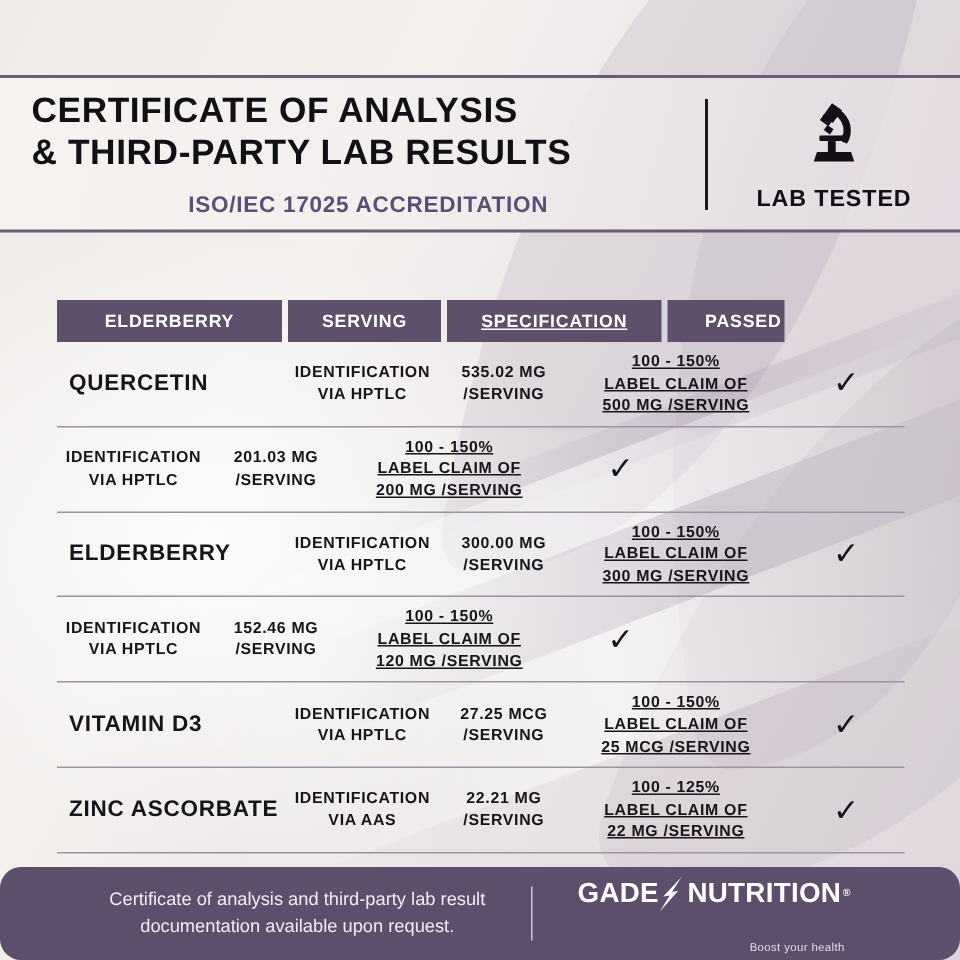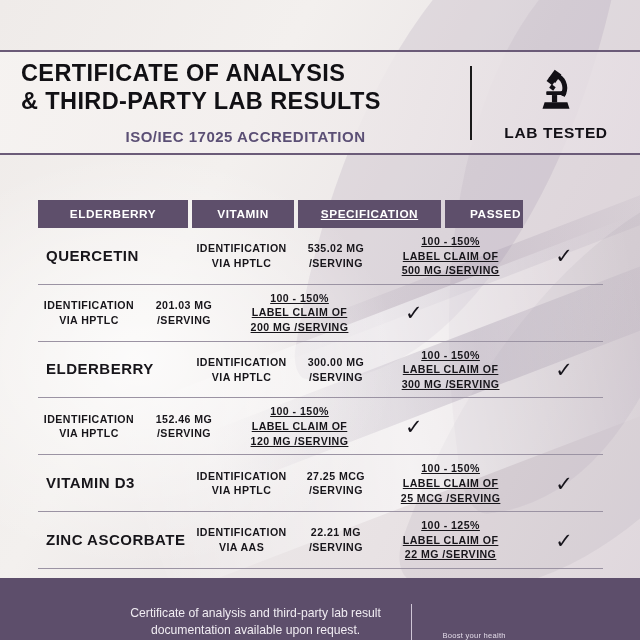--- a/index.html
+++ b/index.html
@@ -201,23 +201,24 @@
     font-weight: normal;
   }
 
   
   .footer {
     position: absolute;
     left: 0; bottom: 0;
     width: 640px; height: 62px;
     background: #5d4e6b;
     display: flex;
-    align-items: flex-end;
+    align-items: center;
     justify-content: center;
     gap: 30px;
+    border-radius: 14px;
   }
 
   .footer-text {
     color: #f0ecf2;
     font-size: 12.2px;
     line-height: 1.45;
     text-align: center;
     white-space: pre-line;
   }
 
@@ -312,21 +313,21 @@
         </svg>
       </span>
       <div class="lab-tested-label">LAB TESTED</div>
     </div>
   </div>
 
   <div class="table-wrap">
 
     <div class="thead">
       <div class="th col-component">ELDERBERRY</div>
-      <div class="th col-method">VITAMIN</div>
+      <div class="th col-method">SERVING</div>
       <div class="th col-spec">SPECIFICATION</div>
       <div class="th col-passed">PASSED</div>
     </div>
 
     <div id="tbody">
         <div class="trow">
           <div class="td component col-component">QUERCETIN</div>
           <div class="td col-method">IDENTIFICATION<br>VIA HPTLC</div>
           <div class="td col-result">535.02 MG<br>/SERVING</div>
           <div class="td col-spec">100 - 150%<br>LABEL CLAIM OF<br>500 MG /SERVING</div>
@@ -368,17 +369,27 @@
       </div>
   </div>
 
   <div class="footer">
     <div class="footer-text">Certificate of analysis and third-party lab result
 documentation available upon request.</div>
 
     <div class="footer-divider"></div>
 
     <div class="logo">
+      <div class="logo-main">
+        <span>GADE</span>
+        <span class="logo-swoosh">
+          <svg width="22" height="26" viewBox="0 0 22 26" aria-hidden="true">
+            <path d="M17.5 1.5 L11.0 11.5 L15.0 11.0 L3.0 24.5 L9.5 14.0 L5.2 14.6 Z" fill="#ffffff"></path>
+          </svg>
+        </span>
+        <span>NUTRITION</span>
+        <span class="logo-reg">®</span>
+      </div>
       <div class="logo-tag">Boost your health</div>
     </div>
   </div>
 
 </div>
 
 </body></html>

